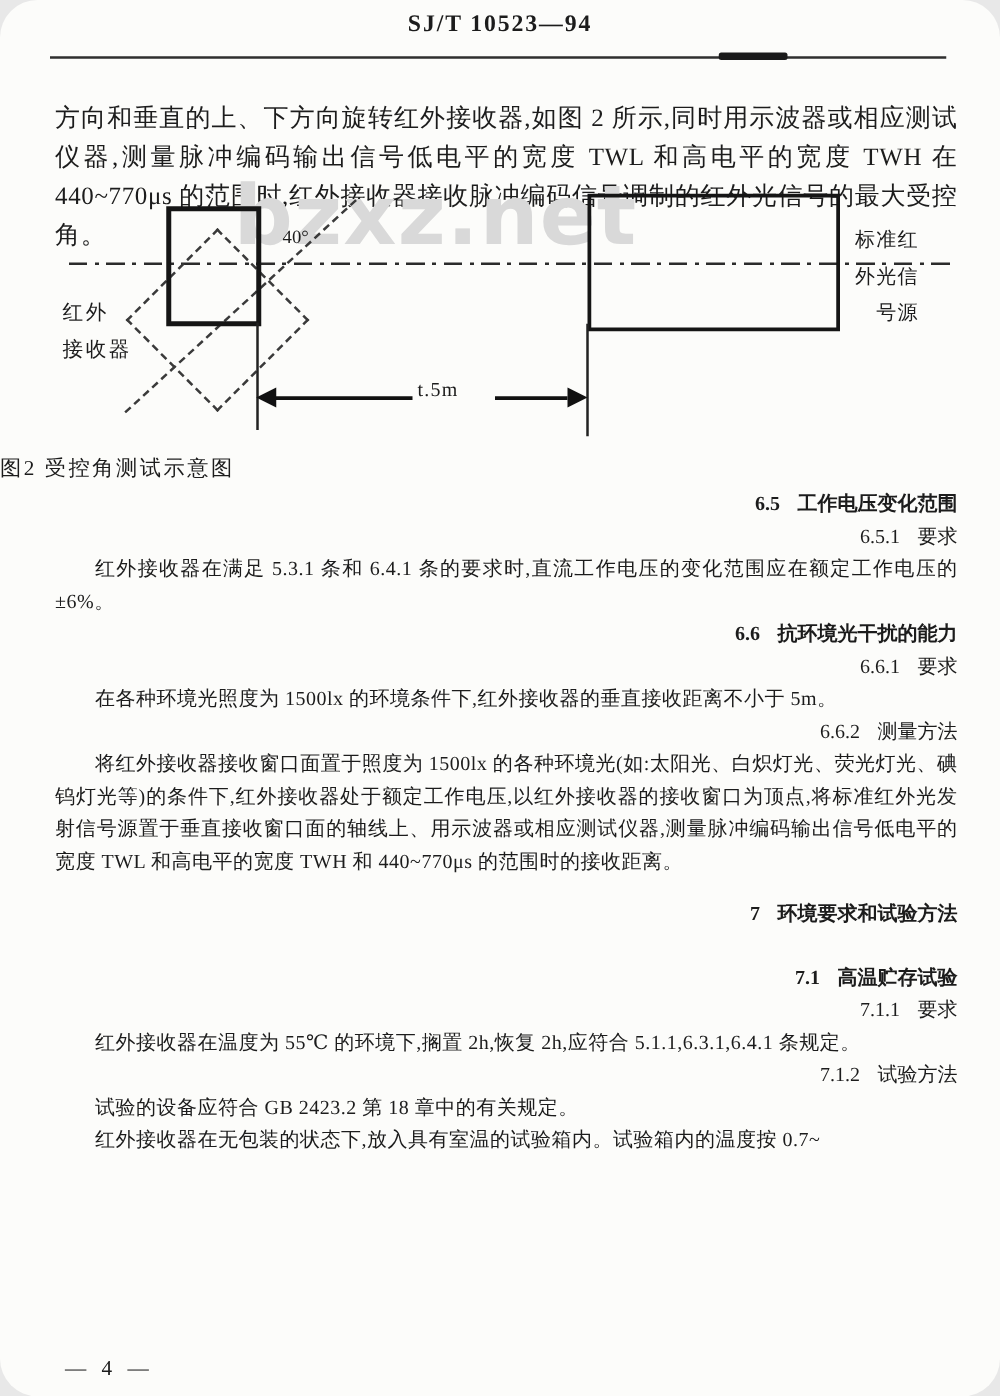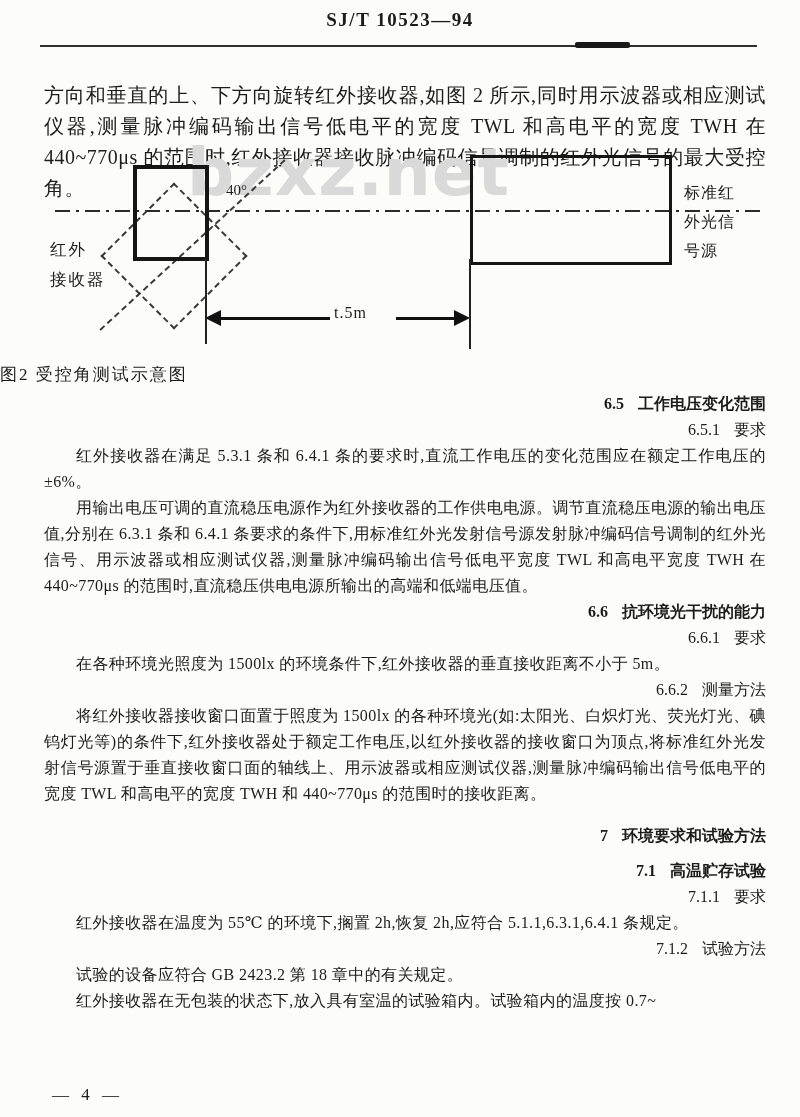--- a/index.html
+++ b/index.html
@@ -1,20 +1,21 @@
 <!DOCTYPE html>
 <html><head>
 <meta charset="utf-8">
 <style>
   html,body { margin:0; padding:0; background:#e8e8e8; }
   .page {
     position:relative; width:800px; height:1117px; margin:0 auto;
     background:#fcfcfa; overflow:hidden;
     font-family:"Liberation Serif","DejaVu Serif",serif;
     color:#1c1c1c;
+    border-radius:30px;
   }
   
   .doc-number { position:absolute; top:9px; left:0; width:100%; text-align:center;
     font-size:19px; font-weight:bold; letter-spacing:1.5px; }
   .rule { position:absolute; top:45px; left:40px; width:717px; height:2px; background:#2f2f2f; }
   .rule-smudge { position:absolute; top:42px; left:575px; width:55px; height:6px; background:#1a1a1a; border-radius:2px; }
   
   .intro { position:absolute; top:60px; left:44px; width:722px;
     font-size:20px; line-height:31px; text-align:justify; letter-spacing:0.5px; }
   
@@ -27,40 +28,40 @@
   .recv-rect { position:absolute; left:133px; top:25px; width:68px; height:88px;
     border:4px solid #151515; }
   .diamond { position:absolute; left:122px; top:64px; width:100px; height:100px;
     border:2px dashed #3a3a3a; transform:rotate(45deg); }
   .diag { position:absolute; left:67px; top:104px; width:251px; height:0;
     border-top:2px dashed #3a3a3a; transform:rotate(-42.6deg); }
   .angle-label { position:absolute; left:226px; top:42px; font-size:15px; }
   .recv-label { position:absolute; left:50px; top:47px; font-size:16.5px; line-height:30px; letter-spacing:2px;margin-top:48px; }
   .src-rect { position:absolute; left:470px; top:15px; width:196px; height:104px;
     border:3px solid #151515; }
-  .src-label { position:absolute; left:684px; top:38px; font-size:16px; line-height:29px; letter-spacing:1px; }
+  .src-label { position:absolute; left:684px; top:38px; font-size:16px; line-height:29px; letter-spacing:1px;text-align:right; }
   .vline-left  { position:absolute; left:205px; top:118px; width:2px; height:86px; background:#222; }
   .vline-right { position:absolute; left:469px; top:119px; width:2px; height:90px; background:#222; }
   .dim-shaft-left  { position:absolute; left:218px; top:177px; width:112px; height:3px; background:#111; }
   .dim-shaft-right { position:absolute; left:396px; top:177px; width:58px; height:3px; background:#111; }
   .arrowhead-left  { position:absolute; left:205px; top:170px; width:0; height:0;
     border-top:8px solid transparent; border-bottom:8px solid transparent; border-right:16px solid #111; }
   .arrowhead-right { position:absolute; left:454px; top:170px; width:0; height:0;
     border-top:8px solid transparent; border-bottom:8px solid transparent; border-left:16px solid #111; }
   .dim-label { position:absolute; left:334px; top:164px; font-size:16px; letter-spacing:1px; }
   .caption { position:absolute; top:363px; left:0; width:100%; text-align:left;
     font-size:17px; letter-spacing:2px; }
   
   .content { position:absolute; top:391px; left:44px; width:722px;
     font-size:16px; line-height:26px; }
   .content .heading { margin:0;text-align:right; }
   .content .heading .num { margin-right:14px; }
   .content .h2 { font-weight:bold; }
   .content p.body { margin:0; text-indent:2em; text-align:justify; letter-spacing:0.4px; }
-  .content .ch7 { font-weight:bold; margin-top:16px; margin-bottom:9px; }
+  .content .ch7 { font-weight:bold; margin-top:16px; margin-bottom:25px; }
   
   .footer { position:absolute; left:52px; top:1085px; font-size:17px; letter-spacing:4px; }
 </style>
 </head>
 <body>
 
 <div class="page">
 
   <div class="doc-number">SJ/T 10523—94</div>
   <div class="rule"></div>
@@ -96,21 +97,20 @@
 
   <div class="caption">图2 受控角测试示意图</div>
 
   <div class="content">
 
     <p class="heading h2"><span class="num">6.5</span><span>工作电压变化范围</span></p>
 
     <p class="heading"><span class="num">6.5.1</span><span>要求</span></p>
     <p class="body">红外接收器在满足 5.3.1 条和 6.4.1 条的要求时,直流工作电压的变化范围应在额定工作电压的±6%。</p>
 
-    <p class="body">用输出电压可调的直流稳压电源作为红外接收器的工作供电电源。调节直流稳压电源的输出电压值,分别在 6.3.1 条和 6.4.1 条要求的条件下,用标准红外光发射信号源发射脉冲编码信号调制的红外光信号、用示波器或相应测试仪器,测量脉冲编码输出信号低电平宽度 TWL 和高电平宽度 TWH 在 440~770μs 的范围时,直流稳压供电电源所输出的高端和低端电压值。</p>
 
     <p class="heading h2"><span class="num">6.6</span><span>抗环境光干扰的能力</span></p>
 
     <p class="heading"><span class="num">6.6.1</span><span>要求</span></p>
     <p class="body">在各种环境光照度为 1500lx 的环境条件下,红外接收器的垂直接收距离不小于 5m。</p>
 
     <p class="heading"><span class="num">6.6.2</span><span>测量方法</span></p>
     <p class="body">将红外接收器接收窗口面置于照度为 1500lx 的各种环境光(如:太阳光、白炽灯光、荧光灯光、碘钨灯光等)的条件下,红外接收器处于额定工作电压,以红外接收器的接收窗口为顶点,将标准红外光发射信号源置于垂直接收窗口面的轴线上、用示波器或相应测试仪器,测量脉冲编码输出信号低电平的宽度 TWL 和高电平的宽度 TWH 和 440~770μs 的范围时的接收距离。</p>
 
     <p class="heading ch7"><span class="num">7</span><span>环境要求和试验方法</span></p>

